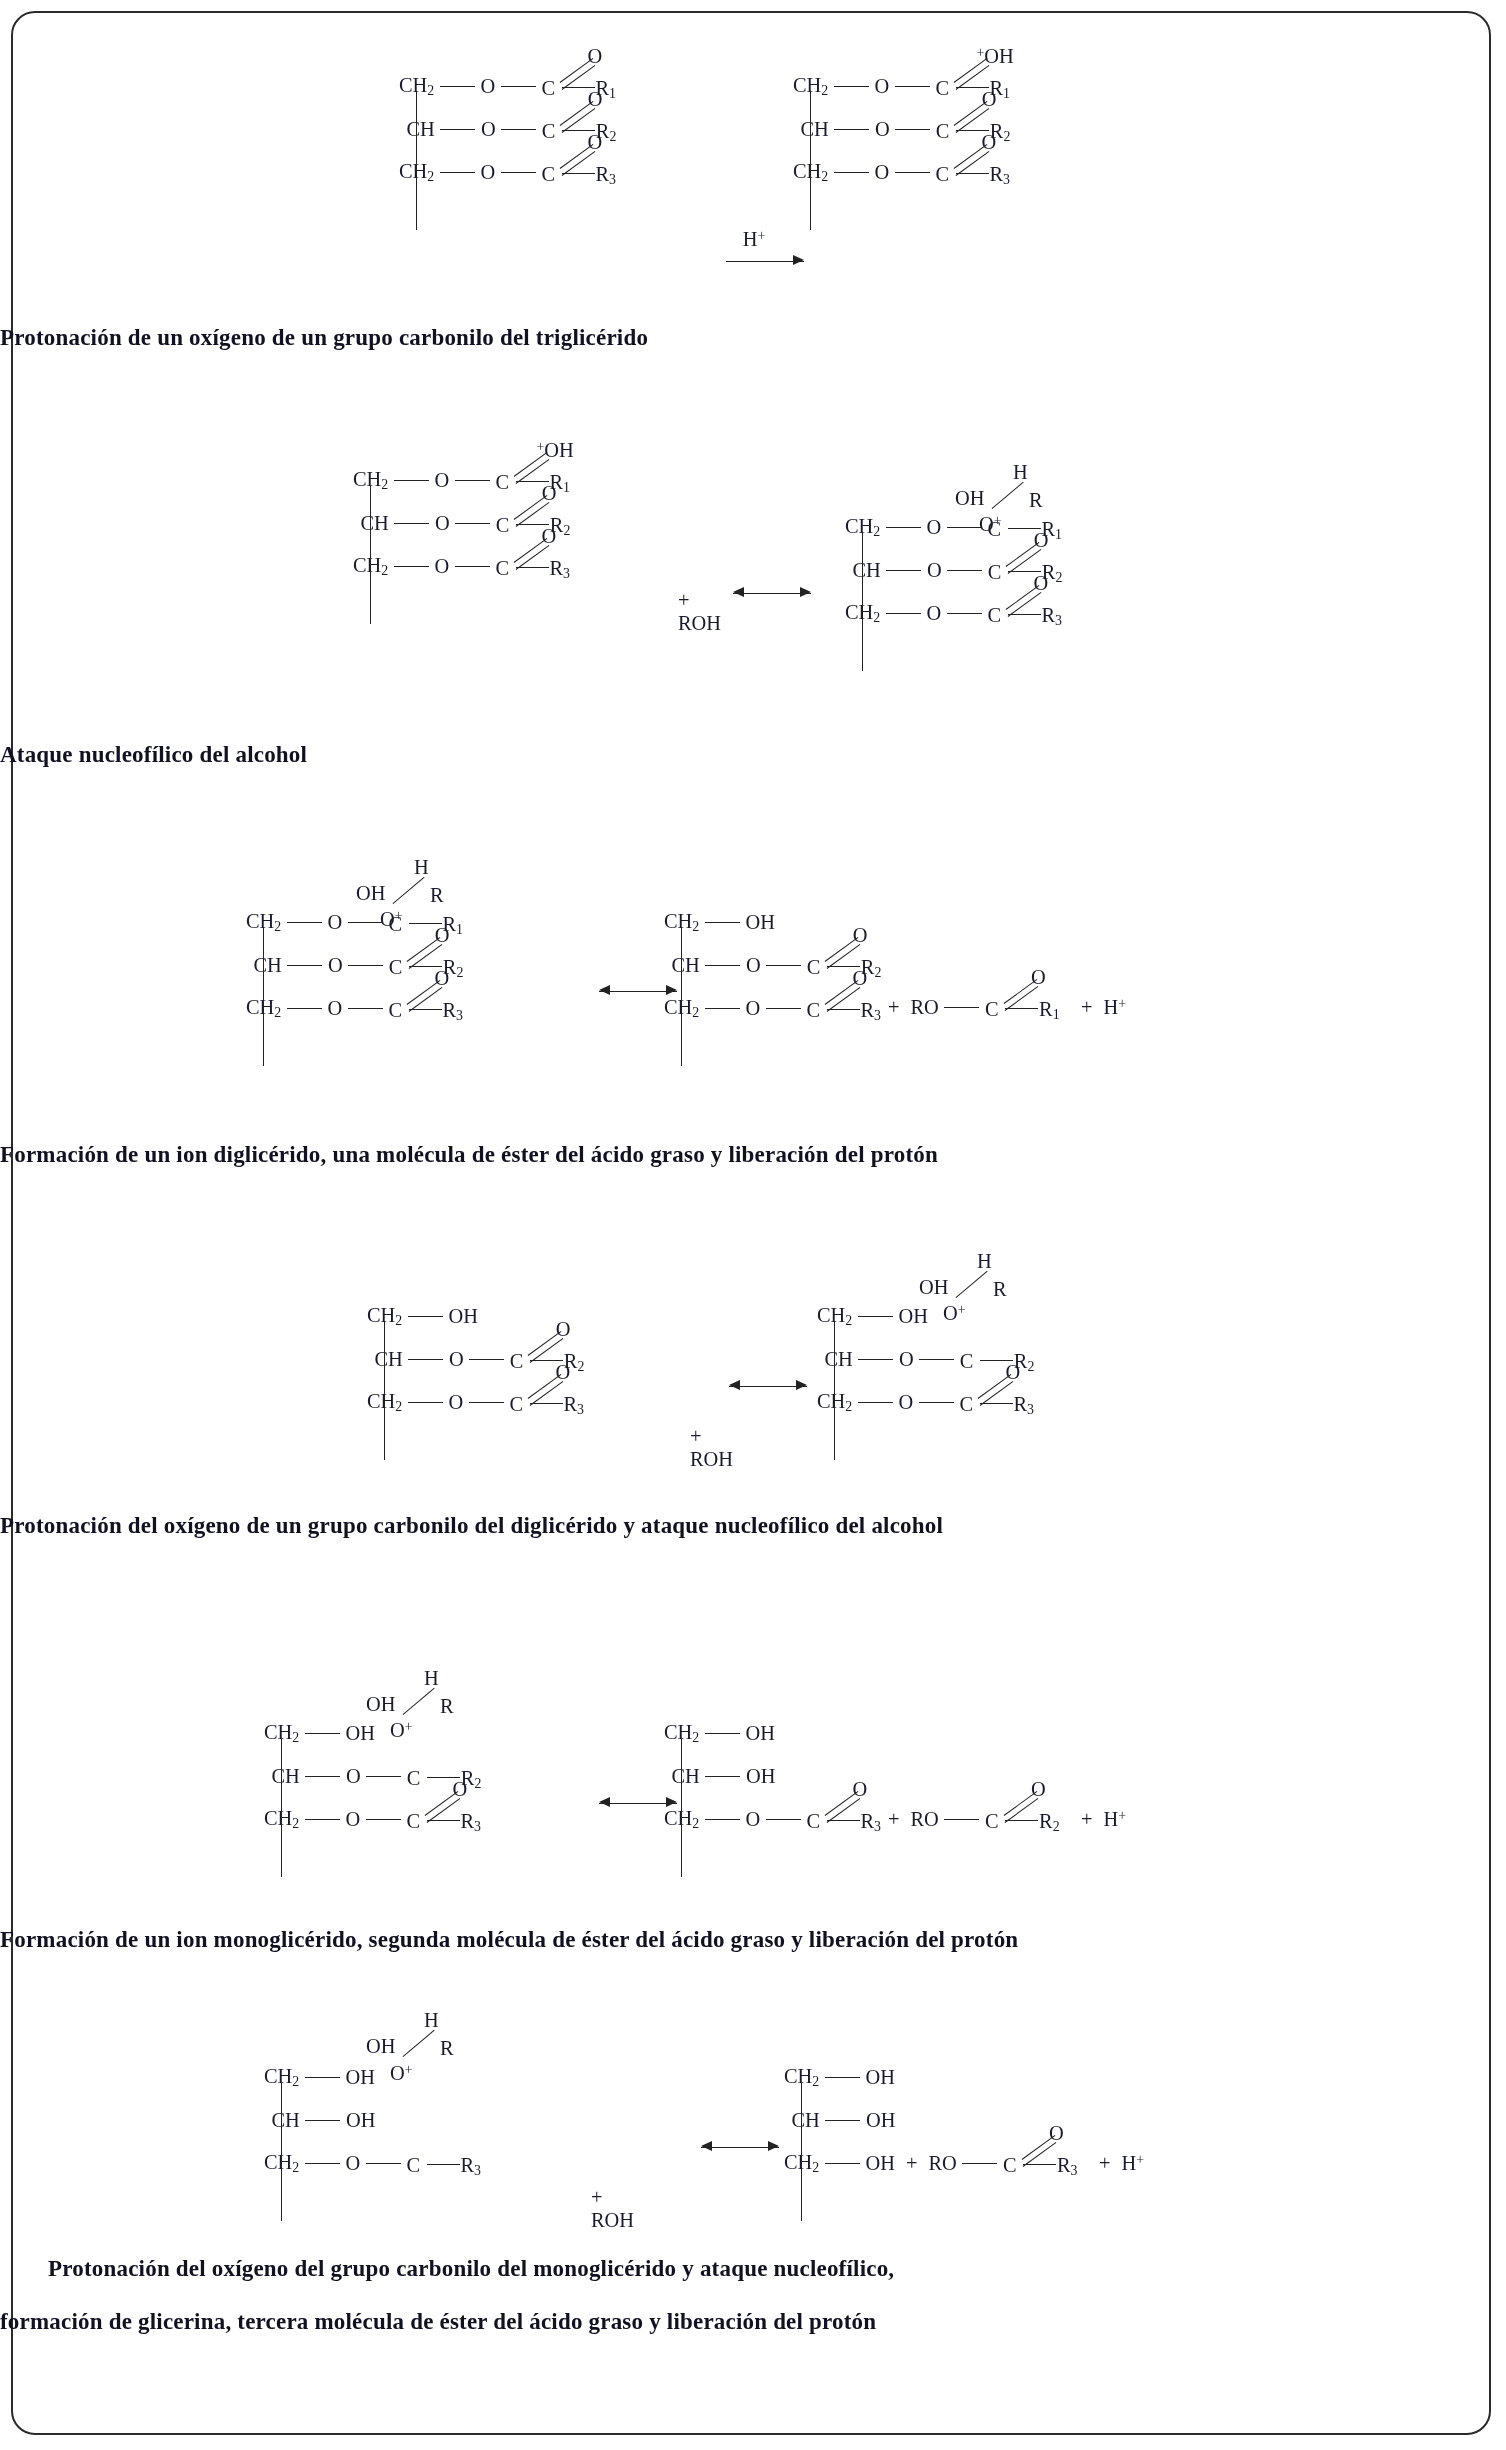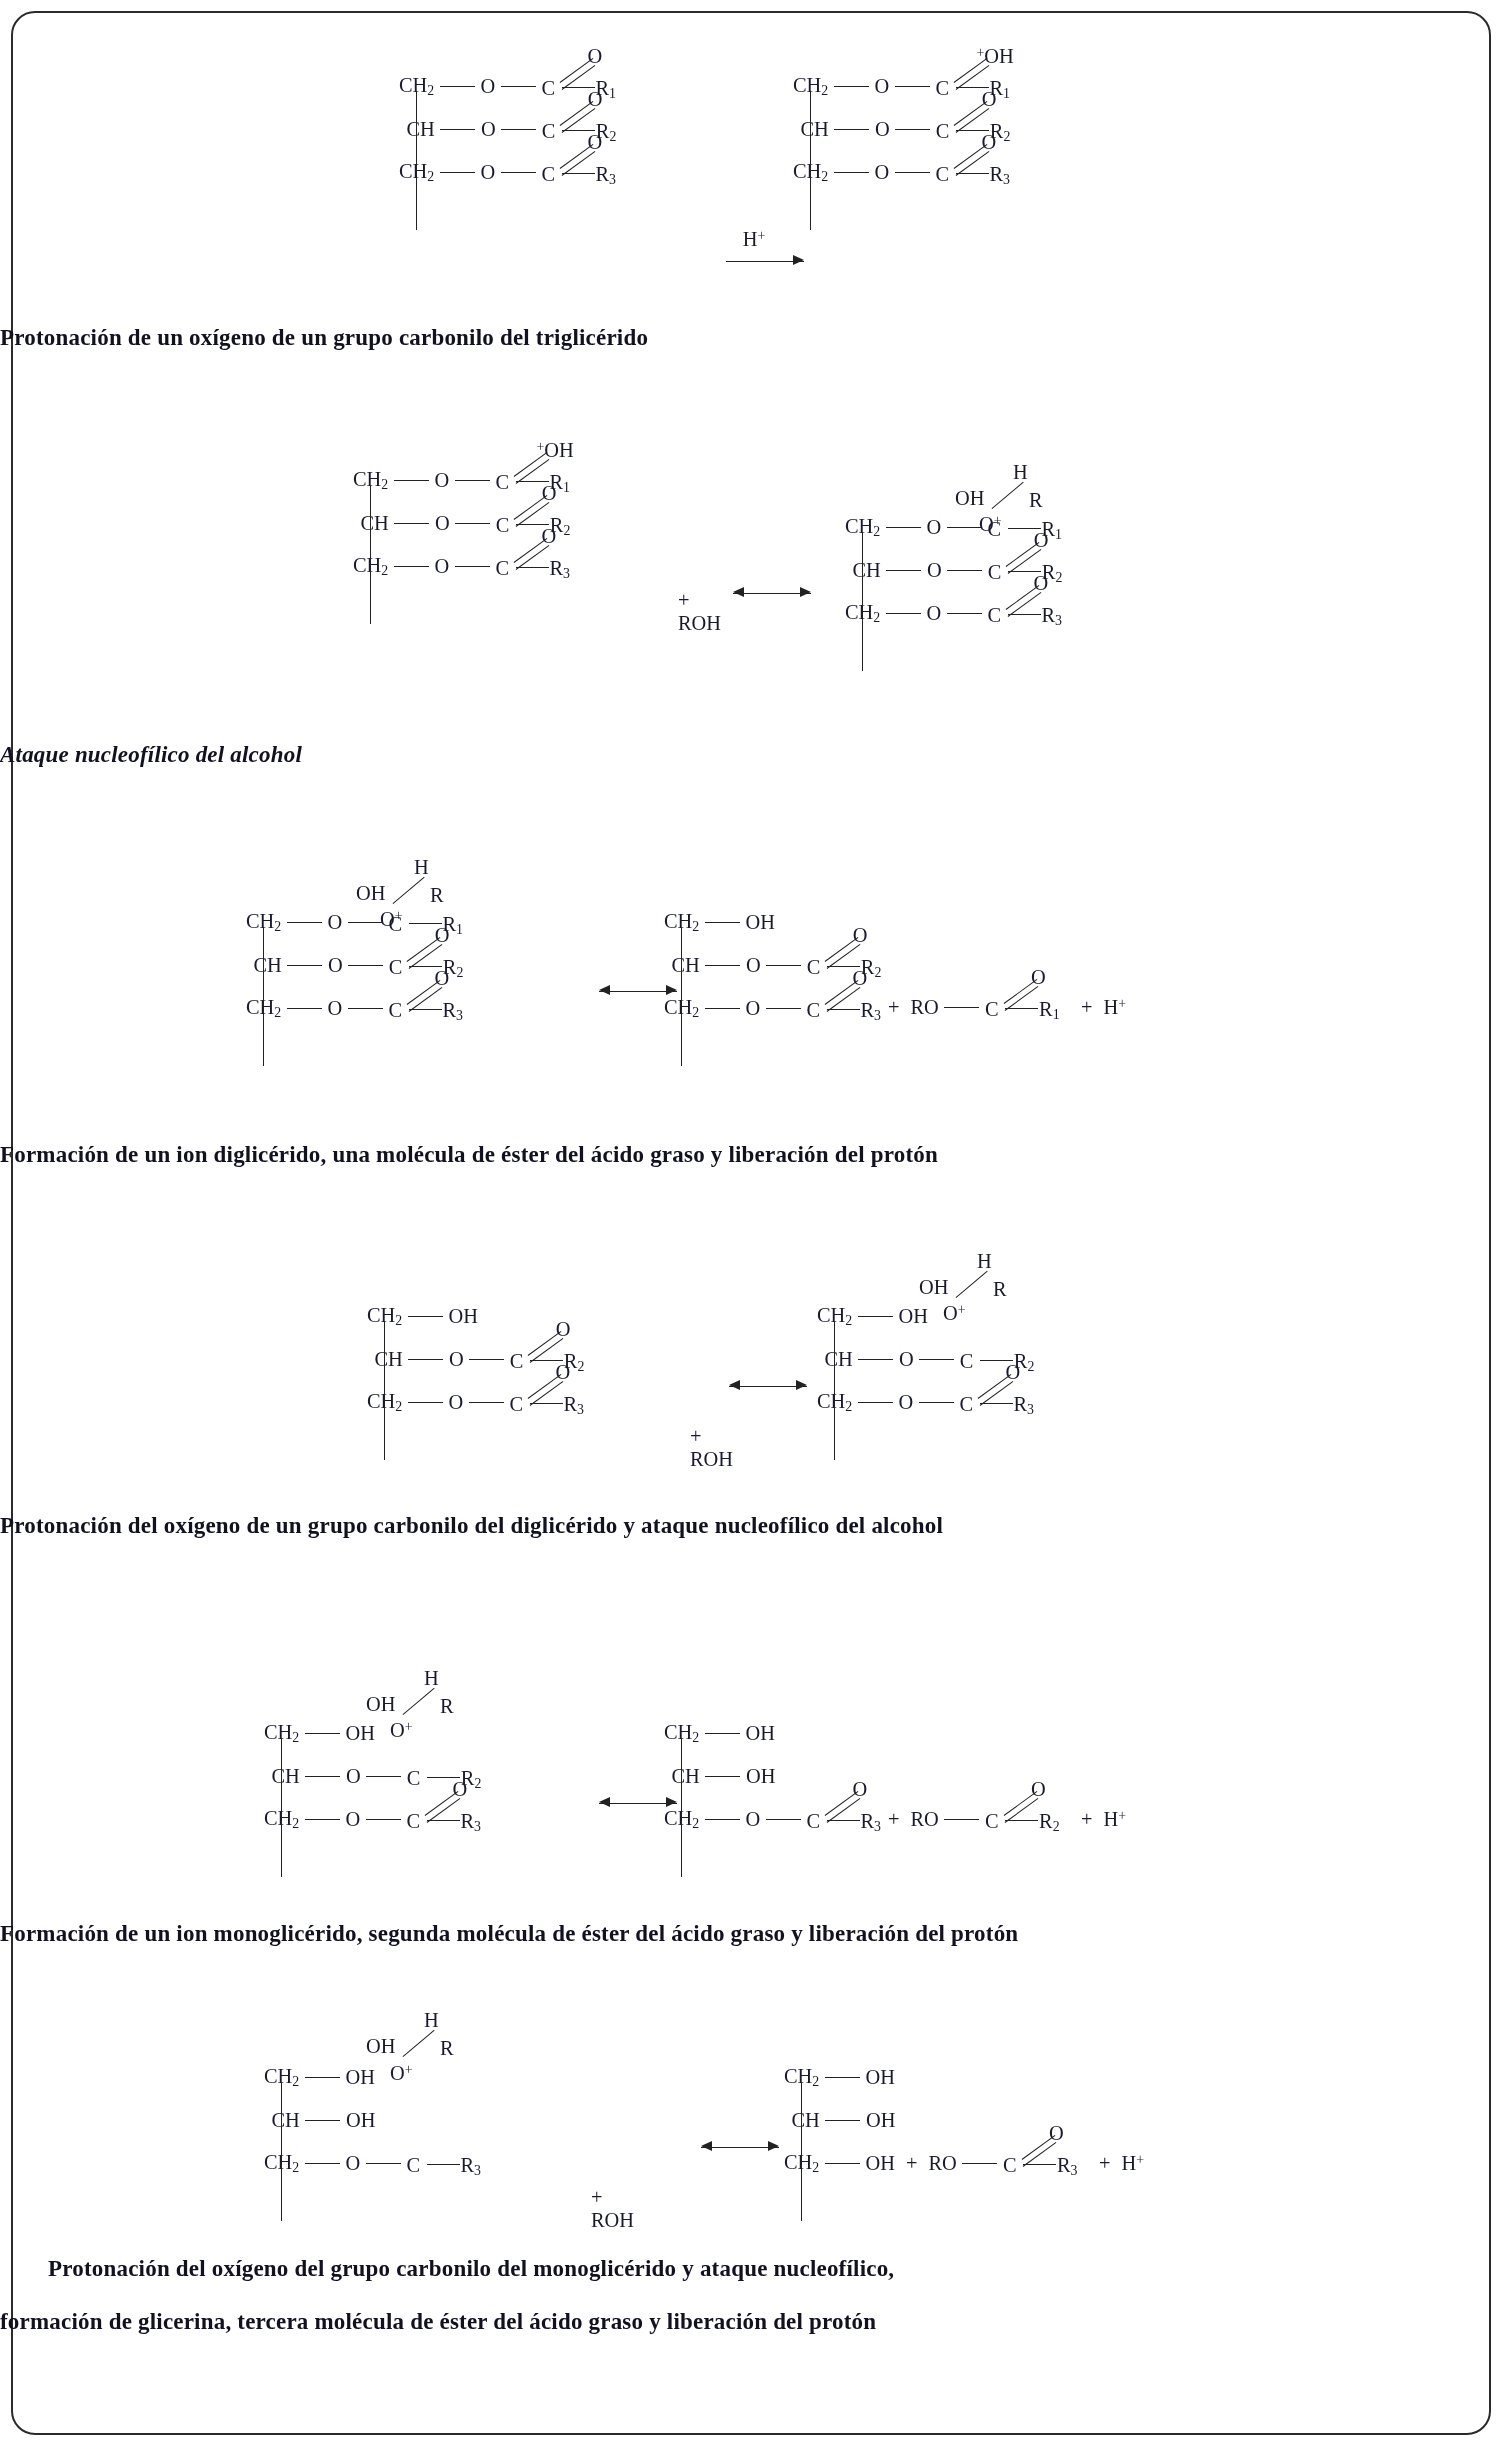--- a/index.html
+++ b/index.html
@@ -315,21 +315,21 @@
         <span class="c">C</span>
         <span class="dbl1"></span>
           <span class="dbl2"></span>
           <span class="sgl"></span>
         <span class="ox">O</span>
         <span class="rr">R<sub>3</sub></span>
       </span>
     </div>
   </div>
 
-  <div class="caption abs" style="left:0;top:320px;width:1506px;font-style:italic;">Ataque nucleofílico del alcohol</div>
+  <div class="caption abs" style="left:0;top:320px;width:1506px;">Ataque nucleofílico del alcohol</div>
 </div>
 
 <div class="step abs" style="left:0;top:845px;width:1506px;">
 
   <div class="abs" style="left:246px;top:56px;">
     <div class="vbone" style="top:26px;height:139px;"></div>
     <div class="row">
       <span class="lbl">CH<sub>2</sub></span>
       <span class="bond b30"></span>
         <span class="lbl">O</span>
@@ -609,21 +609,21 @@
       <span class="dbl1"></span>
         <span class="dbl2"></span>
         <span class="sgl"></span>
       <span class="ox">O</span>
       <span class="rr">R<sub>2</sub></span>
     </span>
     <span class="plus">+</span>
     <span class="lbl">H<sup>+</sup></span>
   </div>
 
-  <div class="caption abs" style="left:0;top:246px;width:1506px;">Formación de un ion monoglicérido, segunda molécula de éster del ácido graso y liberación del protón</div>
+  <div class="caption abs" style="left:0;top:252px;width:1506px;">Formación de un ion monoglicérido, segunda molécula de éster del ácido graso y liberación del protón</div>
 </div>
 
 <div class="step abs" style="left:0;top:2019px;width:1506px;">
 
   <div class="abs" style="left:264px;top:37px;">
     <div class="vbone" style="top:26px;height:139px;"></div>
     <div class="row">
       <span class="lbl">CH<sub>2</sub></span>
       <span class="bond b30"></span>
         <span class="lbl">OH</span>

